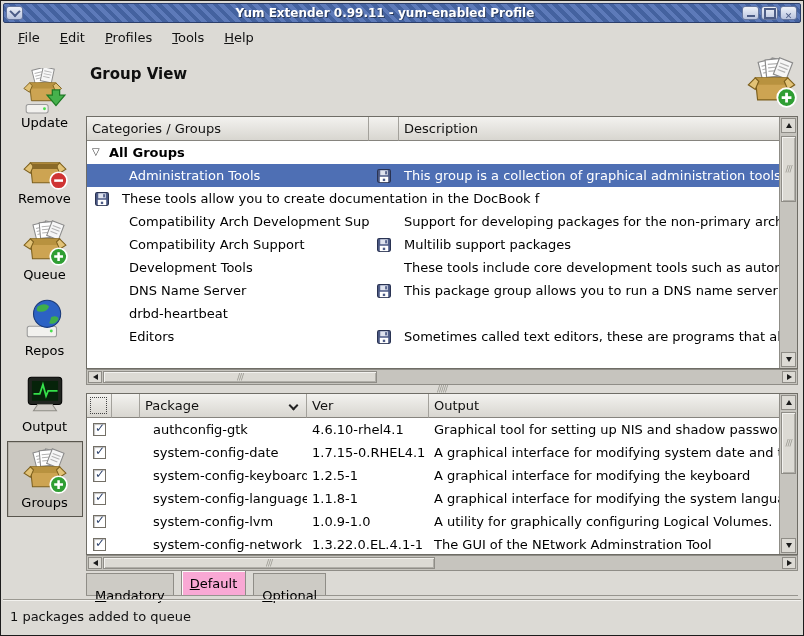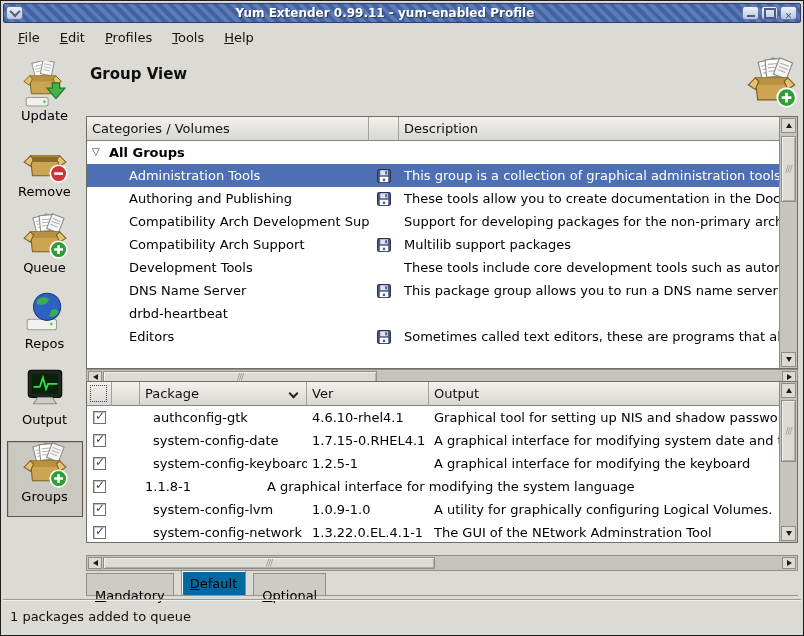--- a/index.html
+++ b/index.html
@@ -41,21 +41,21 @@
     position:absolute; left:2px; top:24px; right:2px; height:25px;
     display:flex; align-items:center; padding-left:6px; gap:2px;
   }
   .menu-item { font-size:13px; color:#111; padding:3px 9px; }
   .menu-item u { text-decoration:underline; }
 
   
   .sidebar { position:absolute; left:2px; top:52px; width:83px; bottom:37px; padding-top:8px; }
   .sb-item {
     width:76px; height:76px; margin:0 auto;
-    display:flex; flex-direction:column; align-items:center; justify-content:flex-start; gap:1px;
+    display:flex; flex-direction:column; align-items:center; justify-content:center; gap:1px;
   }
   .sb-item.selected { background:#cbc8c1; border:1px solid #59564e; box-shadow:inset 1px 1px 0 #b5b2aa; }
   .sb-label { font-size:13px; color:#000; line-height:15px; }
   .sb-icon { width:46px; height:46px; }
   .sb-icon svg { width:100%; height:100%; }
 
   
   .main-title { position:absolute; left:89px; top:64px; font-size:15px; font-weight:bold; color:#101010; }
   .header-groups-icon { position:absolute; left:745px; top:56px; width:51px; height:51px; }
   .header-groups-icon svg { width:100%; height:100%; }
@@ -77,21 +77,21 @@
   .gt-row { display:flex; height:23px; align-items:center; white-space:nowrap; }
   .gt-row.selected { background:#4e6fb4; color:#fff; }
   .c-name { width:282px; overflow:hidden; flex:0 0 auto; font-size:13px; padding-left:42px; }
   .c-root-name { width:282px; flex:0 0 auto; font-size:13px; font-weight:bold; padding-left:22px; position:relative; }
   .expander { position:absolute; left:5px; top:1px; font-size:10px; color:#333; font-weight:normal; }
   .c-icon { width:30px; flex:0 0 auto; display:flex; justify-content:center; }
   .c-desc { flex:1; overflow:hidden; font-size:13px; padding-left:5px; }
   .floppy svg { width:14px; height:14px; display:block; }
 
   
-  #package-view { top:380px; height:162px; }
+  #package-view { top:392px; height:162px; }
   .pk-row { display:flex; height:23px; align-items:center; white-space:nowrap; }
   .c-check { width:25px; flex:0 0 auto; display:flex; justify-content:center; }
   .c-blank { width:28px; flex:0 0 auto; }
   .c-pkg { width:167px; flex:0 0 auto; font-size:13px; overflow:hidden; padding-left:13px; }
   .c-ver { width:122px; flex:0 0 auto; font-size:13px; overflow:hidden; padding-left:5px; }
   .c-sum { flex:1; font-size:13px; overflow:hidden; padding-left:5px; }
   .th.h-check { width:25px; flex:0 0 auto; }
   .th.h-blank { width:28px; flex:0 0 auto; }
   .th.h-pkg { width:167px; flex:0 0 auto; }
   .th.h-ver { width:122px; flex:0 0 auto; }
@@ -124,21 +124,21 @@
 
   .paned { position:absolute; left:85px; top:384px; width:712px; height:8px; display:flex; align-items:center; justify-content:center; }
 
   
   .tabbar { position:absolute; left:85px; top:570px; width:712px; height:25px; display:flex; align-items:flex-end; border-bottom:1px solid #96948e; }
   .tab {
     font-size:13px; color:#000; background:#cdcbc5;
     border:1px solid #8f8d87; border-bottom:none;
     padding:14px 8px 4px 8px; margin-right:7px; height:22px; white-space:nowrap;
   }
-  .tab.active { background:#0369a1; height:25px; padding-top:5px; box-shadow:inset 1px 1px 0 #fbfaf8; }
+  .tab.active { background:#f9a8d4; height:25px; padding-top:5px; box-shadow:inset 1px 1px 0 #fbfaf8; }
   .tab u { text-decoration:underline; }
 
   
   .statusbar {
     position:absolute; left:2px; right:2px; bottom:2px; height:34px;
     border-top:1px solid #9b9992; box-shadow:inset 0 1px 0 #f3f2ef;
     display:flex; align-items:center; padding-left:7px;
     font-size:13px; color:#111;
   }
 </style>
@@ -279,21 +279,21 @@
   <div class="main-title">Group View</div>
   <div class="header-groups-icon">
     <svg viewBox="0 0 44 44">
         <use href="#svg-boxes-plus"></use>
       </svg>
   </div>
 
   <div class="tview" id="group-view">
     <div class="tv-inner">
       <div class="tv-header">
-        <div class="th" style="width:282px;flex:0 0 auto;">Categories / Volumes</div>
+        <div class="th" style="width:282px;flex:0 0 auto;">Categories / Groups</div>
         <div class="th" style="width:30px;flex:0 0 auto;"></div>
         <div class="th h-flex">Description</div>
       </div>
       <div class="rows">
         <div class="gt-row">
           <div class="c-root-name"><span class="expander">▽</span><span>All Groups</span></div>
           <div class="c-icon"></div>
             <div class="c-desc"></div>
         </div>
         <div id="group-rows">
@@ -306,21 +306,20 @@
                     <rect x="3" y="1.2" width="7" height="4.6" fill="#dfe3ee"></rect>
                     <rect x="7.6" y="2" width="1.6" height="3" fill="#4d5b86"></rect>
                     <rect x="2.6" y="7.2" width="7.8" height="5" fill="#fff"></rect>
                     <rect x="5.4" y="9" width="2.2" height="2.2" fill="#4d5b86"></rect>
                   </svg>
     </span>
               </div>
     <div class="c-desc">This group is a collection of graphical administration tools for the</div>
   </div>
             <div class="gt-row">
-    <div class="c-name">Authoring and Publishing</div>
     <div class="c-icon">
                 <span class="floppy">
       <svg viewBox="0 0 13 13">
                     <rect x="0.5" y="0.5" width="12" height="12" rx="1.5" fill="#4d5b86" stroke="#2a3352"></rect>
                     <rect x="3" y="1.2" width="7" height="4.6" fill="#dfe3ee"></rect>
                     <rect x="7.6" y="2" width="1.6" height="3" fill="#4d5b86"></rect>
                     <rect x="2.6" y="7.2" width="7.8" height="5" fill="#fff"></rect>
                     <rect x="5.4" y="9" width="2.2" height="2.2" fill="#4d5b86"></rect>
                   </svg>
     </span>
@@ -486,20 +485,21 @@
     <div class="c-blank"></div>
     <div class="c-pkg">system-config-keyboard</div>
     <div class="c-ver">1.2.5-1</div>
     <div class="c-sum">A graphical interface for modifying the keyboard</div>
   </div>
           <div class="pk-row">
     <div class="c-check">
               <span class="checkbox checked"></span>
             </div>
     <div class="c-blank"></div>
+    <div class="c-pkg">system-config-language</div>
     <div class="c-ver">1.1.8-1</div>
     <div class="c-sum">A graphical interface for modifying the system language</div>
   </div>
           <div class="pk-row">
     <div class="c-check">
               <span class="checkbox checked"></span>
             </div>
     <div class="c-blank"></div>
     <div class="c-pkg">system-config-lvm</div>
     <div class="c-ver">1.0.9-1.0</div>

